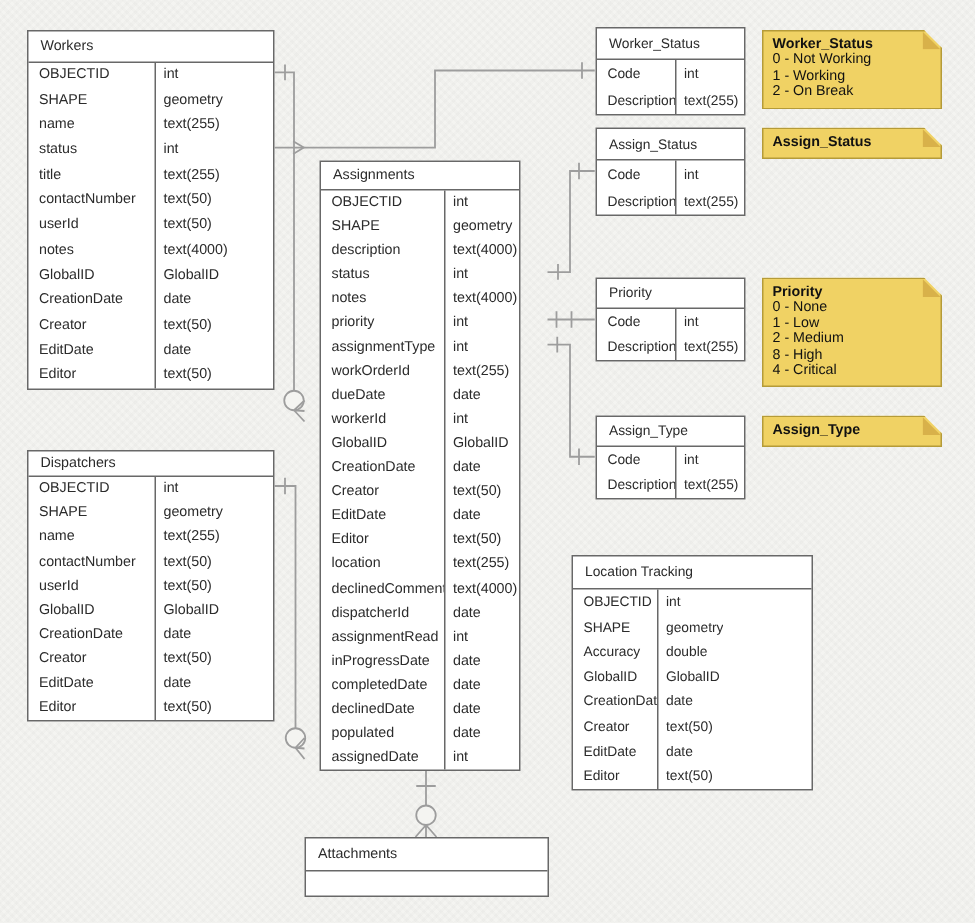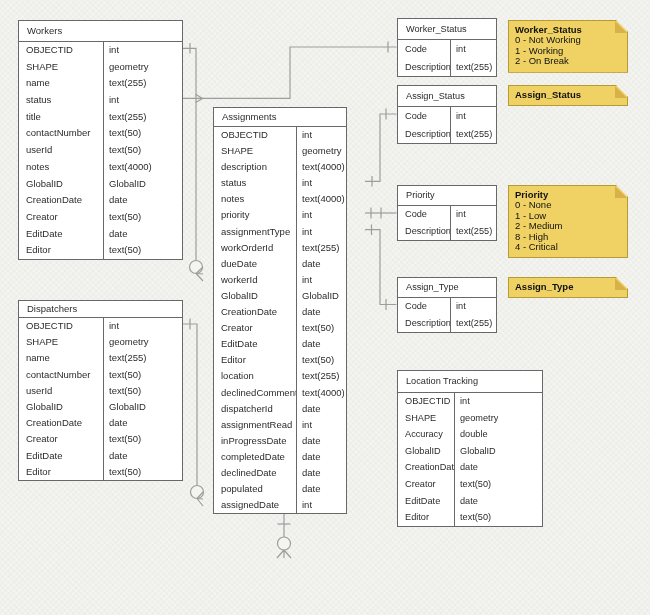--- a/index.html
+++ b/index.html
@@ -356,21 +356,21 @@
           <div class="fname">Code</div>
           <div class="ftype">int</div>
         </div>
         <div class="frow">
           <div class="fname">Description</div>
           <div class="ftype">text(255)</div>
         </div>
       </div>
   </div>
 
-  <div class="entity small" style="left:397px;top:370px;width:146px;--hh:21px;--row-h:16.6px;--name-w:56px">
+  <div class="entity small" style="left:381px;top:370px;width:161px;--hh:21px;--row-h:16.6px;--name-w:56px">
     <div class="entity-title">Location Tracking</div>
     <div class="entity-rows with-divider">
         <div class="frow">
           <div class="fname">OBJECTID</div>
           <div class="ftype">int</div>
         </div>
         <div class="frow">
           <div class="fname">SHAPE</div>
           <div class="ftype">geometry</div>
         </div>
@@ -394,20 +394,26 @@
           <div class="fname">EditDate</div>
           <div class="ftype">date</div>
         </div>
         <div class="frow">
           <div class="fname">Editor</div>
           <div class="ftype">text(50)</div>
         </div>
       </div>
   </div>
 
+  <div class="entity" style="left:203px;top:558px;width:163px;--hh:21px">
+    <div class="entity-title">Attachments</div>
+    <div class="entity-rows">
+      <div class="blank-row"></div>
+    </div>
+  </div>
 
   <div class="note" style="left:508px;top:20px;">
     <div class="note-fold"></div>
     <div class="note-title">Worker_Status</div>
     <div>
         <div class="note-line">0 - Not Working</div>
         <div class="note-line">1 - Working</div>
         <div class="note-line">2 - On Break</div>
       </div>
   </div>

